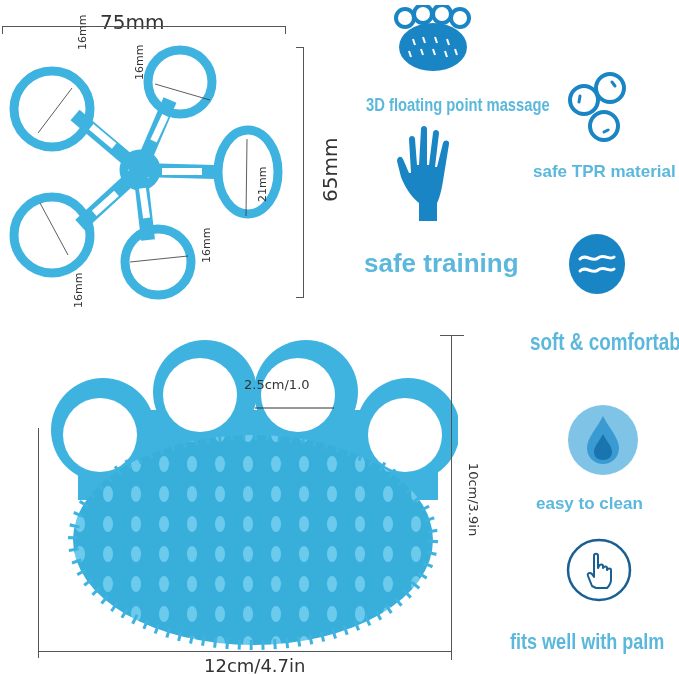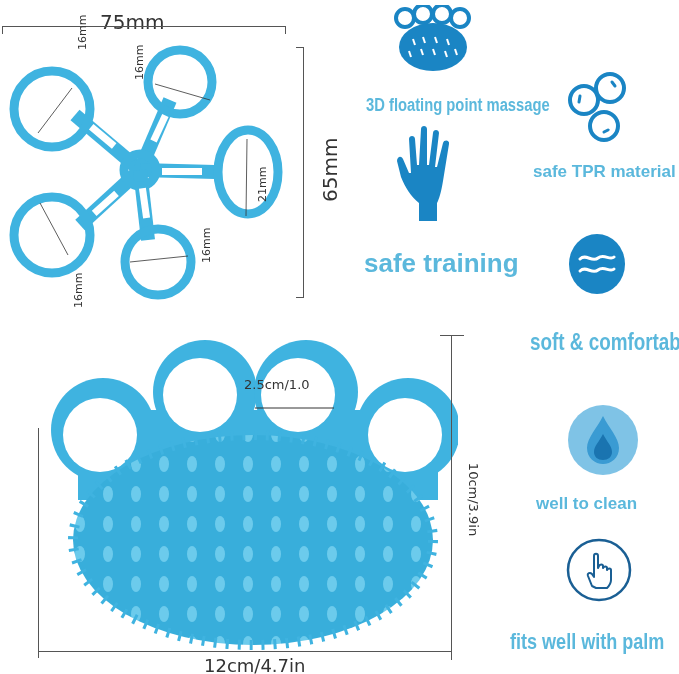--- a/index.html
+++ b/index.html
@@ -152,19 +152,19 @@
     <path d="M12 38 C18 32 24 42 30 37 C36 32 42 40 46 36"></path>
   </g>
 </svg>
 <div class="feat-label narrow" style="left:530px;top:329px;font-size:23px;">soft &amp; comfortable</div>
 
 <svg class="abs" style="left:567px;top:404px;" width="72" height="72" viewBox="0 0 72 72">
   <circle cx="36" cy="36" r="35" fill="#7fc3e6"></circle>
   <path d="M36 12 C42 24 52 34 52 44 C52 54 44 60 36 60 C28 60 20 54 20 44 C20 34 30 24 36 12 Z" fill="#3a9bd3"></path>
   <path d="M36 30 C40 38 45 42 45 48 C45 53 41 56 36 56 C31 56 27 53 27 48 C27 42 32 38 36 30 Z" fill="#1a74b0"></path>
 </svg>
-<div class="feat-label" style="left:536px;top:494px;font-size:17px;">well to clean</div>
+<div class="feat-label" style="left:536px;top:494px;font-size:17px;">easy to clean</div>
 
 <svg class="abs" style="left:566px;top:538px;" width="66" height="64" viewBox="0 0 66 64">
   <ellipse cx="33" cy="32" rx="31" ry="30" fill="none" stroke="#1a5f94" stroke-width="2.5"></ellipse>
   <path fill="none" stroke="#1a5f94" stroke-width="2" stroke-linejoin="round" d="M26 48 L22 38 C21 35 24 34 26 36 L28 39 L28 18 C28 15 32 15 32 18 L32 30 L33 28 C34 26 37 26 37 28 L37 30 C38 28 41 28 41 30 L41 32 C42 30 45 30 45 32 L45 42 C45 46 43 48 41 50 L30 50 Z"></path>
 </svg>
 <div class="feat-label narrow" style="left:510px;top:629px;font-size:22px;">fits well with palm</div>
 
 </body></html>

